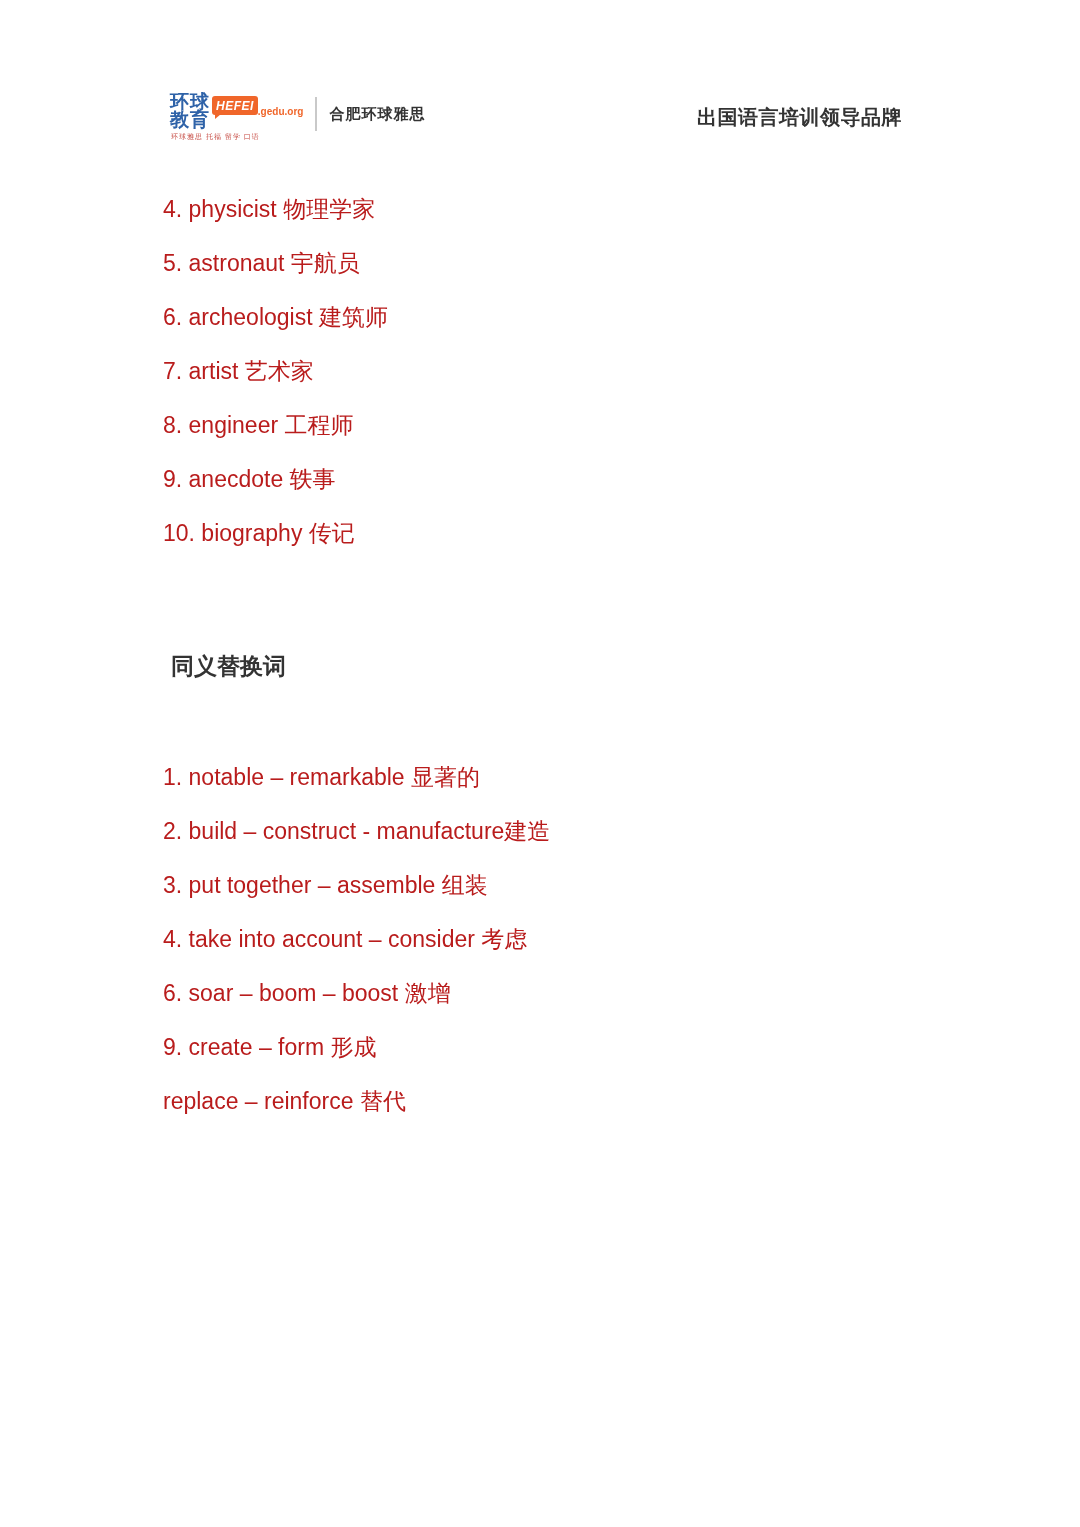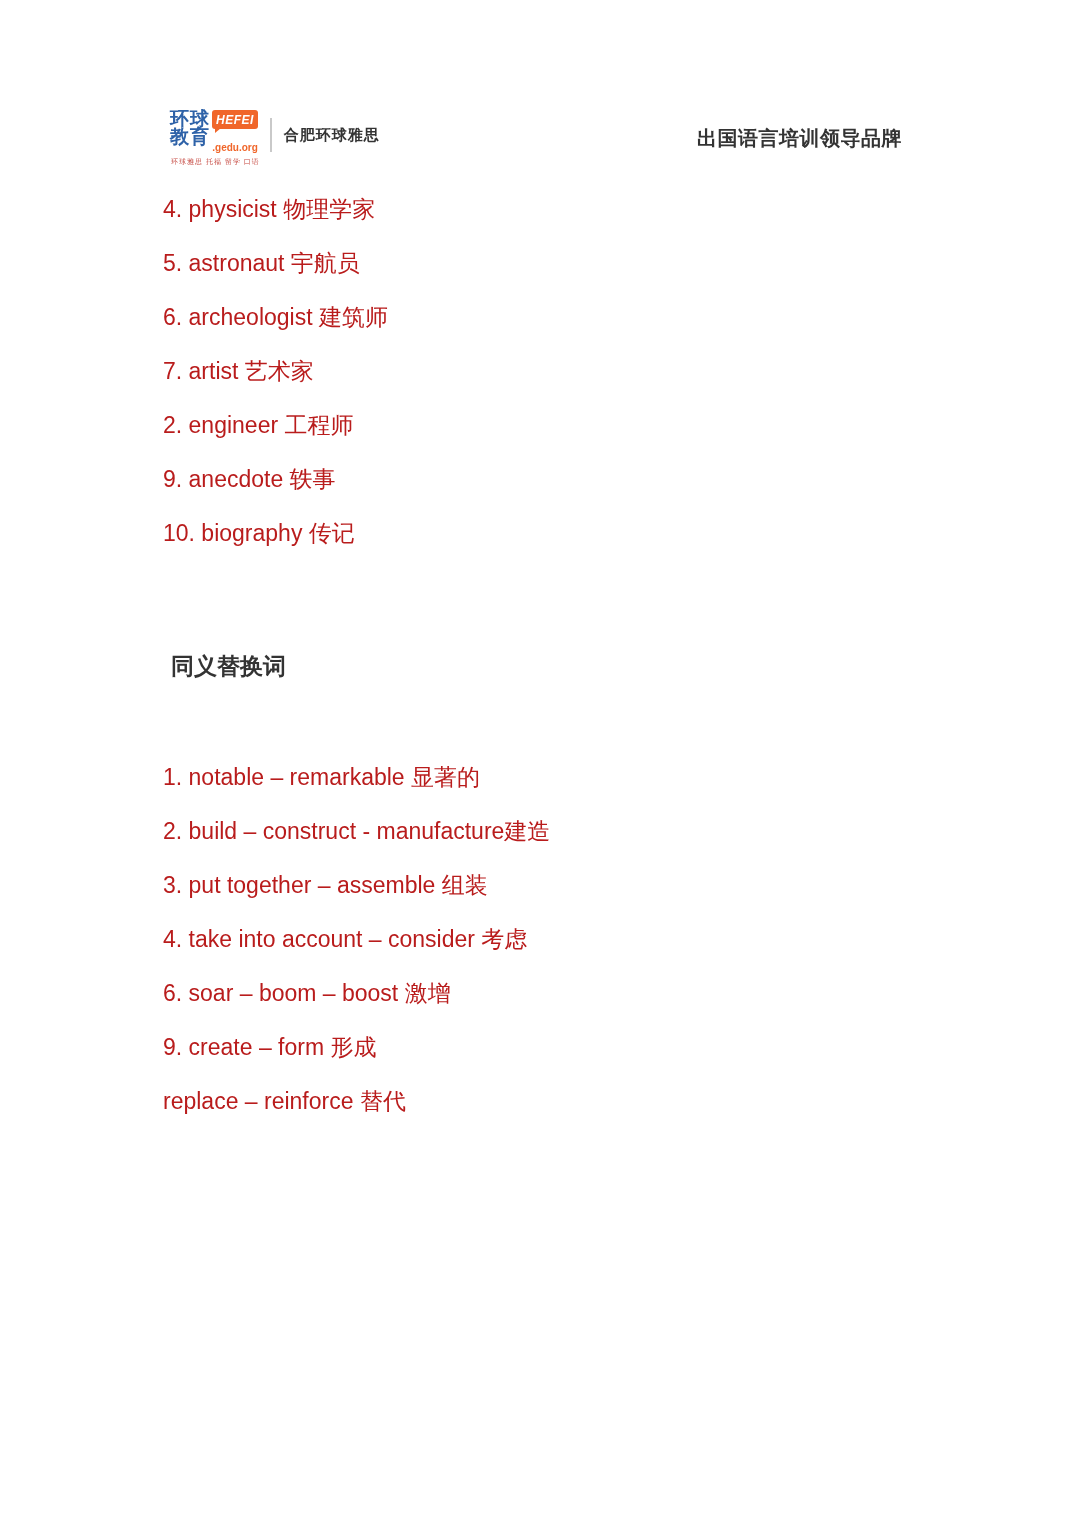--- a/index.html
+++ b/index.html
@@ -14,21 +14,21 @@
   }
   .page {
     position: absolute;
     inset: 0;
     background: #ffffff;
   }
 
   
   .header {
     position: absolute;
-    top: 110px;
+    top: 93px;
     left: 170px;
     right: 178px;
     display: flex;
     justify-content: space-between;
     align-items: center;
   }
   .logo {
     display: flex;
     align-items: center;
   }
@@ -42,22 +42,22 @@
     display: flex;
     flex-direction: column;
     color: #2e62a8;
     font-weight: bold;
     font-size: 19px;
     line-height: 18px;
     letter-spacing: 1px;
   }
   .logo-right-col {
     display: flex;
-    flex-direction: column;
-    align-items: flex-end;
+    flex-direction: row;
+    align-items: center;
     margin-left: 2px;
   }
   .badge {
     position: relative;
     background: #f0662a;
     color: #ffffff;
     font-weight: bold;
     font-style: italic;
     font-size: 12px;
     line-height: 16px;
@@ -159,21 +159,21 @@
     <div class="slogan">出国语言培训领导品牌</div>
   </div>
 
   <div class="content">
 
     <section class="vocab-list">
       <p>4. physicist 物理学家</p>
       <p>5. astronaut 宇航员</p>
       <p>6. archeologist 建筑师</p>
       <p>7. artist 艺术家</p>
-      <p>2. engineer 工程师</p>
+      <p>8. engineer 工程师</p>
       <p>9. anecdote 轶事</p>
       <p>10. biography 传记</p>
     </section>
 
     <h2 class="section-heading">同义替换词</h2>
 
     <section class="synonym-list">
       <p>1. notable – remarkable 显著的</p>
       <p>2. build – construct - manufacture建造</p>
       <p>3. put together – assemble 组装</p>

